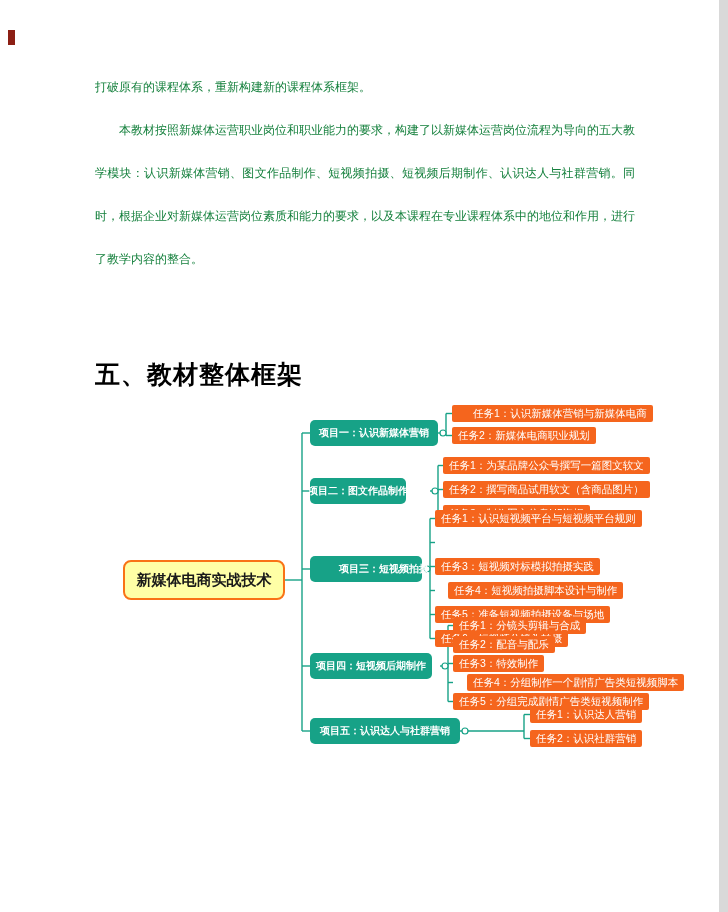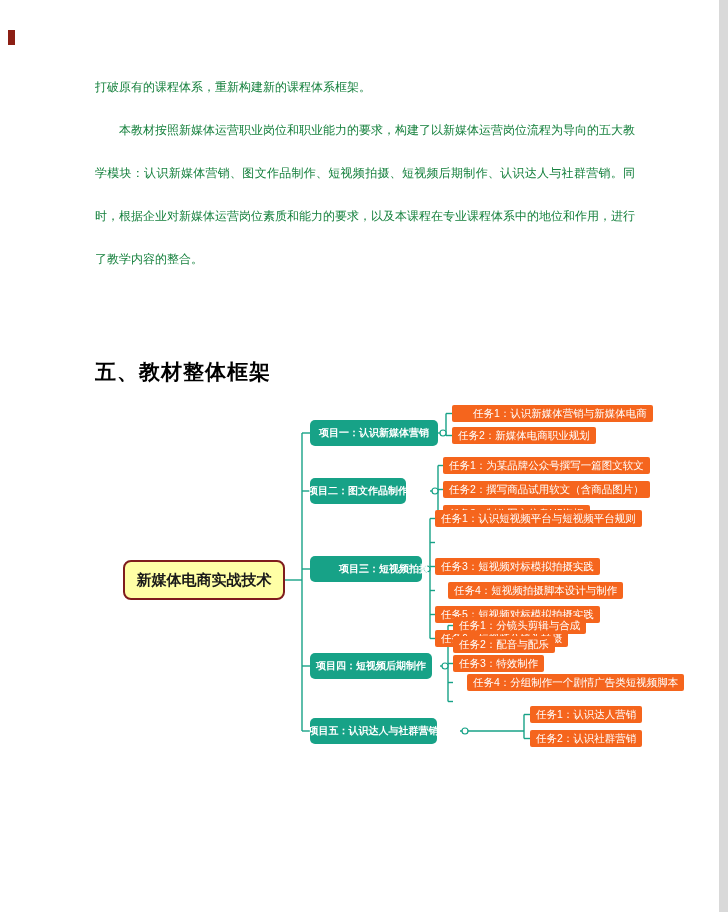--- a/index.html
+++ b/index.html
@@ -5,26 +5,26 @@
   html,body{margin:0;padding:0;background:#ffffff;}
   .page{position:relative;width:728px;height:912px;background:#ffffff;overflow:hidden;
         font-family:"Liberation Sans","DejaVu Sans",sans-serif;}
   .edge-strip{position:absolute;top:0;right:0;width:9px;height:912px;background:#d9d9d9;}
   .red-marker{position:absolute;left:8px;top:30px;width:7px;height:15px;background:#8c1f14;}
   .body-text{position:absolute;left:95px;top:66px;width:540px;
              font-family:"Liberation Serif","DejaVu Serif",serif;
              font-size:12px;line-height:43px;color:#15803d;text-align:justify;}
   .body-text p{margin:0;}
   .body-text p.indent{text-indent:2em;}
-  .heading{position:absolute;left:95px;top:358px;font-size:21px;font-weight:bold;color:#000000;
+  .heading{position:absolute;left:95px;top:358px;font-size:25px;font-weight:bold;color:#000000;
            font-family:"Liberation Sans","DejaVu Sans",sans-serif;letter-spacing:1px;}
   .mindmap{position:absolute;left:0;top:0;width:728px;height:912px;}
   .mindmap svg{position:absolute;left:0;top:0;pointer-events:none;}
   .root-node{position:absolute;display:flex;align-items:center;justify-content:center;
-             background:#ffffa6;border:2px solid #7f1d1d;border-radius:8px;
+             background:#ffffa6;border:2px solid #f97316;border-radius:8px;
              font-size:15px;font-weight:bold;color:#1a1a1a;box-sizing:border-box;white-space:nowrap;}
   .project-node{position:absolute;display:flex;align-items:center;justify-content:center;
                 background:#17a287;color:#ffffff;border-radius:5px;font-size:10px;font-weight:bold;
                 height:26px;box-sizing:border-box;white-space:nowrap;}
   .task-node{position:absolute;background:#f5651d;color:#ffffff;font-size:10.5px;
              height:17px;line-height:17px;padding:0 6px;border-radius:2px;white-space:nowrap;}
 </style>
 </head>
 <body>
 
@@ -88,24 +88,25 @@
       <div class="task-node" style="left: 452px; top: 405px; padding-left: 21px;">任务1：认识新媒体营销与新媒体电商</div>
       <div class="task-node" style="left: 452px; top: 427px;">任务2：新媒体电商职业规划</div>
       <div class="project-node" style="left: 310px; top: 478px; width: 96px;">项目二：图文作品制作</div>
       <div class="task-node" style="left: 443px; top: 457px;">任务1：为某品牌公众号撰写一篇图文软文</div>
       <div class="task-node" style="left: 443px; top: 481px;">任务2：撰写商品试用软文（含商品图片）</div>
       <div class="task-node" style="left: 443px; top: 505px;">任务3：制作图文信息H5海报</div>
       <div class="project-node" style="left: 310px; top: 556px; width: 112px; padding-left: 36px;">项目三：短视频拍摄</div>
       <div class="task-node" style="left: 435px; top: 510px;">任务1：认识短视频平台与短视频平台规则</div>
       <div class="task-node" style="left: 435px; top: 558px;">任务3：短视频对标模拟拍摄实践</div>
       <div class="task-node" style="left: 448px; top: 582px;">任务4：短视频拍摄脚本设计与制作</div>
-      <div class="task-node" style="left: 435px; top: 606px;">任务5：短视频对标模拟拍摄实践</div>
+      <div class="task-node" style="left: 435px; top: 606px;">任务5：准备短视频拍摄设备与场地</div>
       <div class="task-node" style="left: 435px; top: 630px;">任务6：短视频分镜头拍摄</div>
       <div class="project-node" style="left: 310px; top: 653px; width: 122px;">项目四：短视频后期制作</div>
       <div class="task-node" style="left: 453px; top: 617px;">任务1：分镜头剪辑与合成</div>
       <div class="task-node" style="left: 453px; top: 636px;">任务2：配音与配乐</div>
       <div class="task-node" style="left: 453px; top: 655px;">任务3：特效制作</div>
       <div class="task-node" style="left: 467px; top: 674px;">任务4：分组制作一个剧情广告类短视频脚本</div>
-      <div class="project-node" style="left: 310px; top: 718px; width: 127px;">项目五：认识达人与社群营销</div>
+      <div class="task-node" style="left: 453px; top: 693px;">任务5：分组完成剧情广告类短视频制作</div>
+      <div class="project-node" style="left: 310px; top: 718px; width: 150px;">项目五：认识达人与社群营销</div>
       <div class="task-node" style="left: 530px; top: 706px;">任务1：认识达人营销</div>
       <div class="task-node" style="left: 530px; top: 730px;">任务2：认识社群营销</div>
     </div>
 </div>
 
 </body></html>

